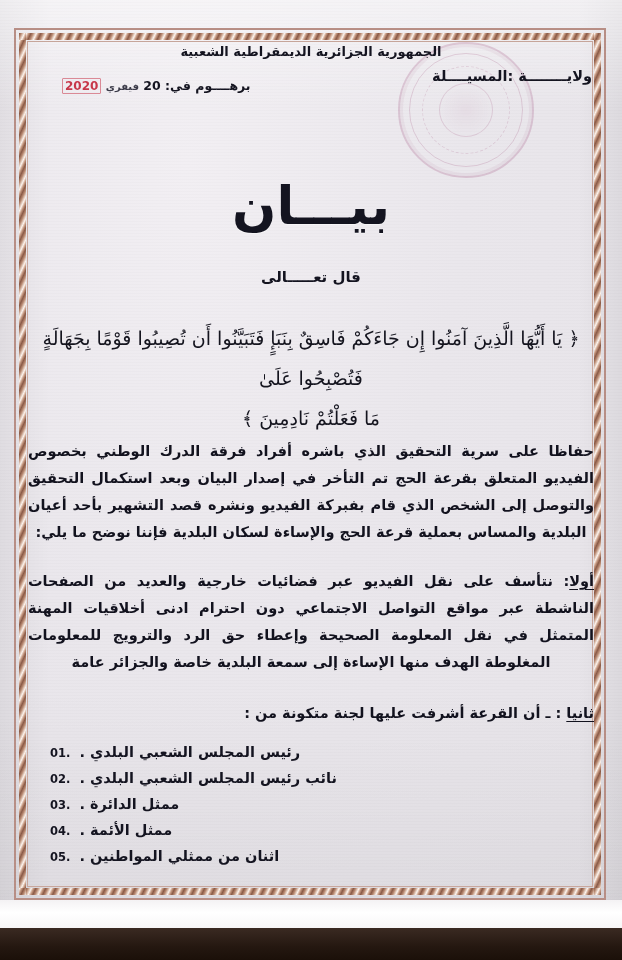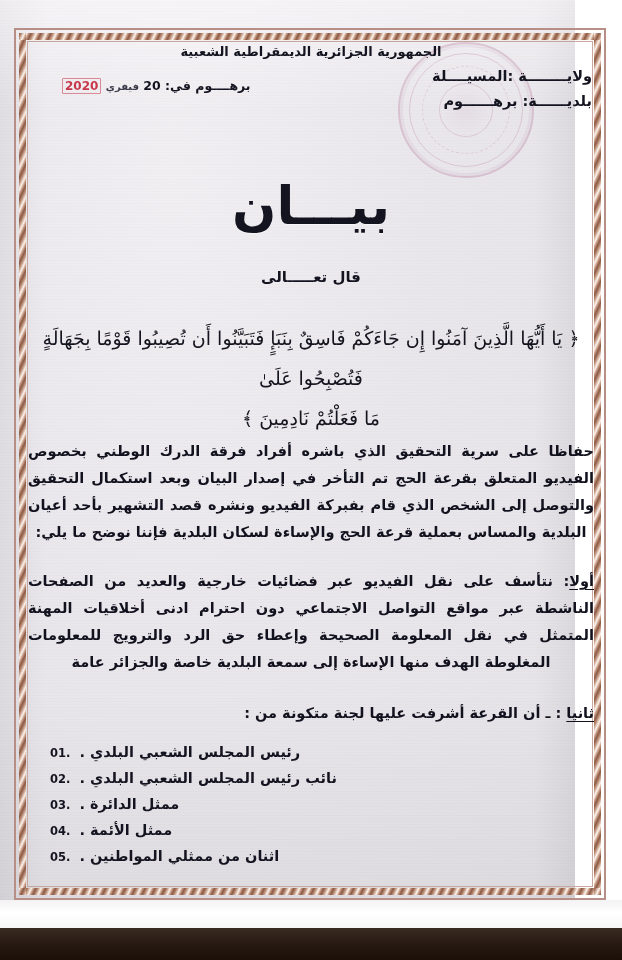--- a/index.html
+++ b/index.html
@@ -6,21 +6,21 @@
   html,body{margin:0;padding:0;}
   body{
     width:622px;height:960px;
     background:#ffffff;
     font-family:"DejaVu Sans","Liberation Sans",sans-serif;
     overflow:hidden;position:relative;
   }
 
   
   #page-photo{
-    position:absolute;left:0;top:0;width:575px;height:915px;
+    position:absolute;left:0;top:0;width:622px;height:915px;
     background:
       radial-gradient(ellipse at 30% 18%, #f2eff3 0%, #eae7ec 45%, #e6e3e8 100%);
   }
   
   #paper-vignette{
     position:absolute;inset:0;
     background:
       linear-gradient(to bottom, rgba(255,255,255,.45) 0%, rgba(255,255,255,0) 12%,
                       rgba(0,0,0,0) 75%, rgba(0,0,0,.045) 100%),
       linear-gradient(to right, rgba(0,0,0,.05) 0%, rgba(0,0,0,0) 8%,
@@ -187,21 +187,20 @@
   <div id="official-stamp">
     <div class="stamp-star"></div>
   </div>
 
   <div class="content-area">
 
     <div id="national-header" class="ar">الجمهورية الجزائرية الديمقراطية الشعبية</div>
 
     <div id="admin-block" class="ar">
       <div class="admin-line">ولايــــــــة :المسيــــلة</div>
-      <div class="admin-line">بلديــــــة: برهــــــوم</div>
     </div>
 
     <div id="date-line" class="ar">
       <span>برهــــوم في:</span>
       <span class="date-day">20</span>
       <span class="date-month">فيفري</span>
       <span class="date-year">2020</span>
     </div>
 
     <div id="doc-title" class="ar">بيـــان</div>

